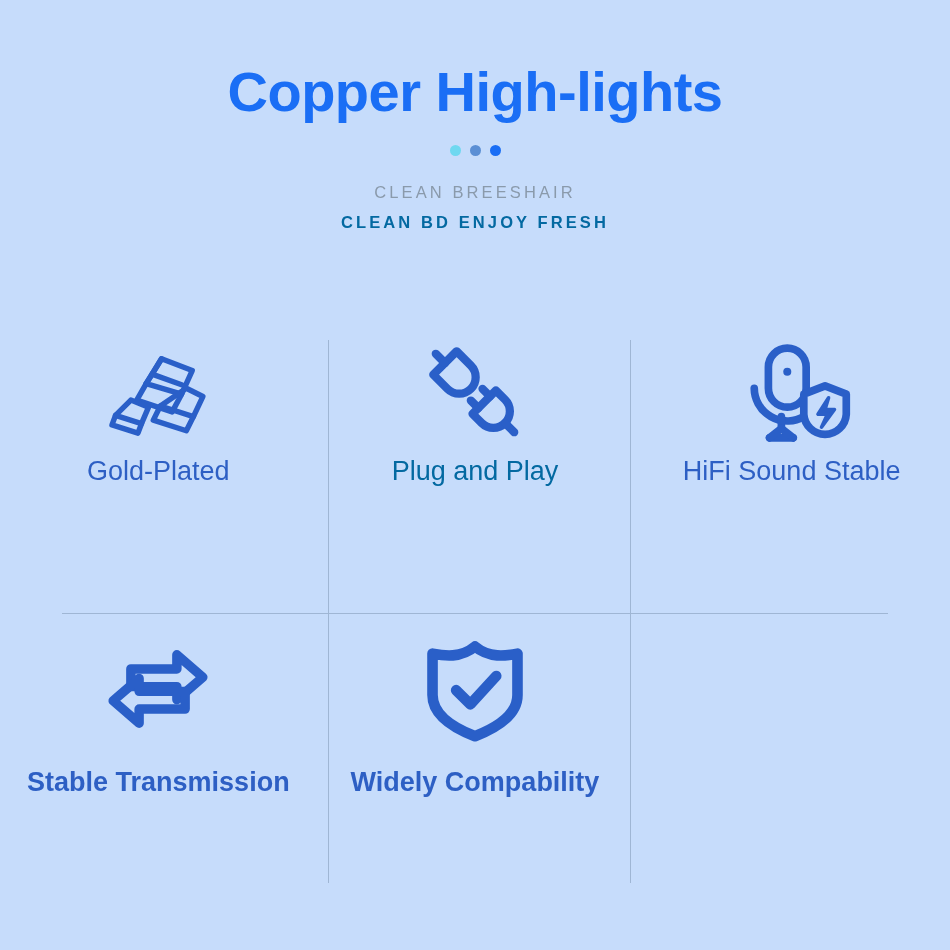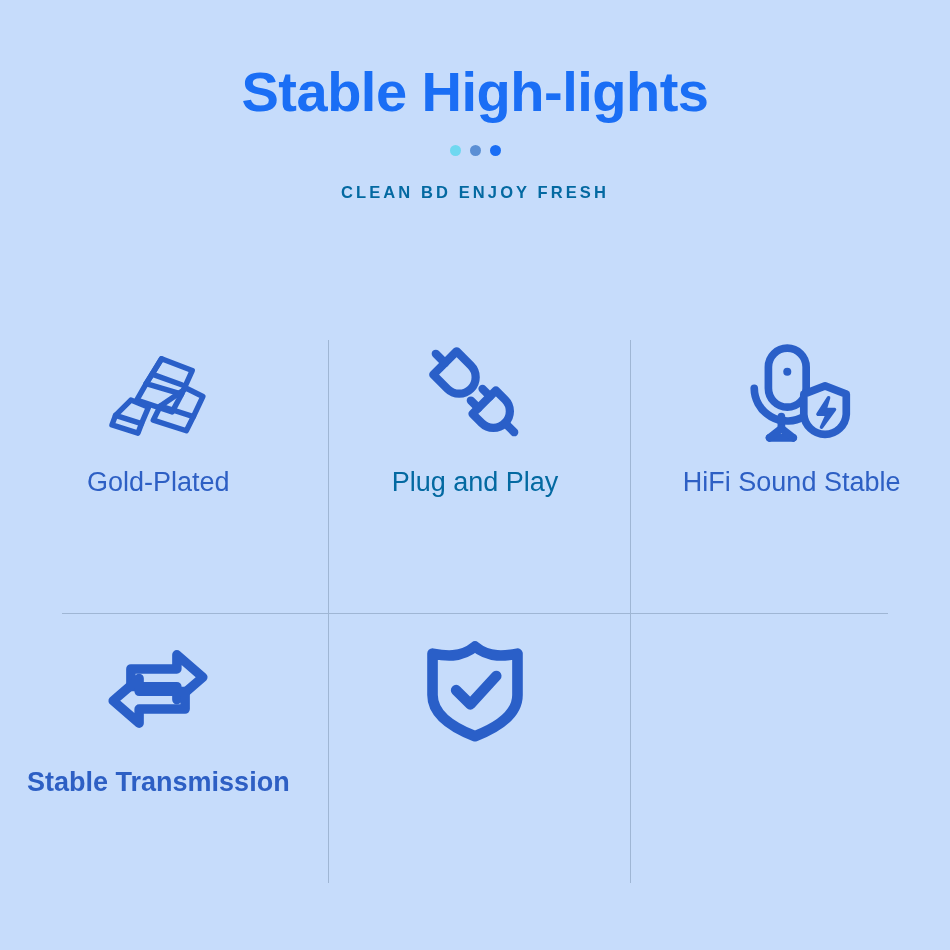--- a/index.html
+++ b/index.html
@@ -98,21 +98,21 @@
     align-items: center;
     justify-content: center;
   }
   .cell-icon svg {
     display: block;
     width: 100%;
     height: 100%;
   }
 
   .cell-label {
-    margin-top: 14px;
+    margin-top: 3px;
     font-size: 27px;
     color: #2d5fc4;
     text-align: center;
     line-height: 1.2;
     white-space: nowrap;
   }
   .cell.row2 .cell-label {
     margin-top: 18px;
     font-weight: bold;
   }
@@ -134,29 +134,30 @@
     background: #9fb6d4;
   }
   .divider-v.v1 { left: 328px; }
   .divider-v.v2 { left: 630px; }
 </style>
 </head>
 <body style="background: rgb(198, 220, 251);">
 
 <div class="header">
 
-  <h1 class="page-title" style="color: rgb(26, 110, 245);">Stable High-lights</h1>
+  <h1 class="page-title" style="color: rgb(26, 110, 245);">Copper High-lights</h1>
 
   <div class="dot-row">
     <span class="dot" style="background:#6fd8f0"></span>
     <span class="dot" style="background:#5b8fd4"></span>
     <span class="dot" style="background:#1a6ef5"></span>
   </div>
 
   <div class="subtitle-block">
+    <div class="subtitle-line" style="color: rgb(138, 154, 171);">CLEAN BREESHAIR</div>
     <div class="subtitle-line" style="color: #0369a1; font-weight: bold;">CLEAN BD ENJOY FRESH</div>
   </div>
 
 </div>
 
 <div class="grid-wrap">
   <div class="grid">
 
     <div class="cell">
       <div class="cell-icon">
@@ -231,20 +232,21 @@
 
 
     <div class="cell row2">
       <div class="cell-icon">
         <svg viewBox="0 0 100 100" fill="none" stroke="#2a5fc8" stroke-width="9" stroke-linejoin="round" stroke-linecap="round">
           <path d="M50 14 C 62 24, 76 22, 86 20 L86 55 C 86 72, 68 83, 50 90
                    C 32 83, 14 72, 14 55 L14 20 C 24 22, 38 24, 50 14 Z"></path>
           <path d="M34 51 L46 63 L68 39"></path>
         </svg>
       </div>
+      <div class="cell-label" style="color: rgb(45, 95, 196);">Widely Compability</div>
     </div>
 
     <div class="divider-h" style="background: rgb(159, 182, 212);"></div>
     <div class="divider-v v1" style="background: rgb(159, 182, 212);"></div>
     <div class="divider-v v2" style="background: rgb(159, 182, 212);"></div>
 
   </div>
 </div>
 
 </body></html>

